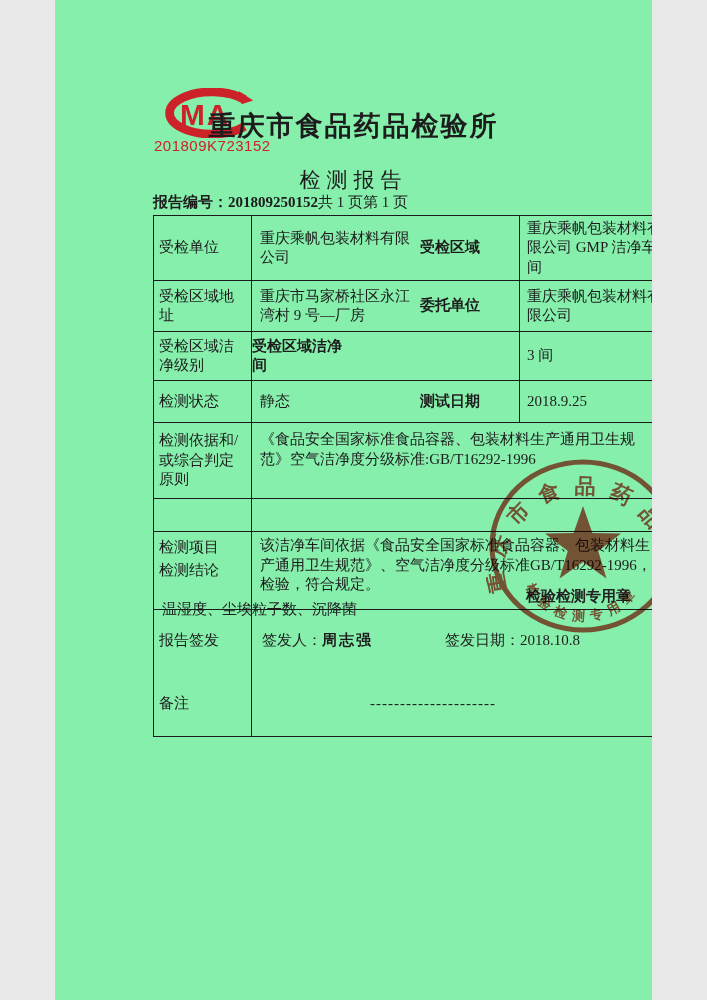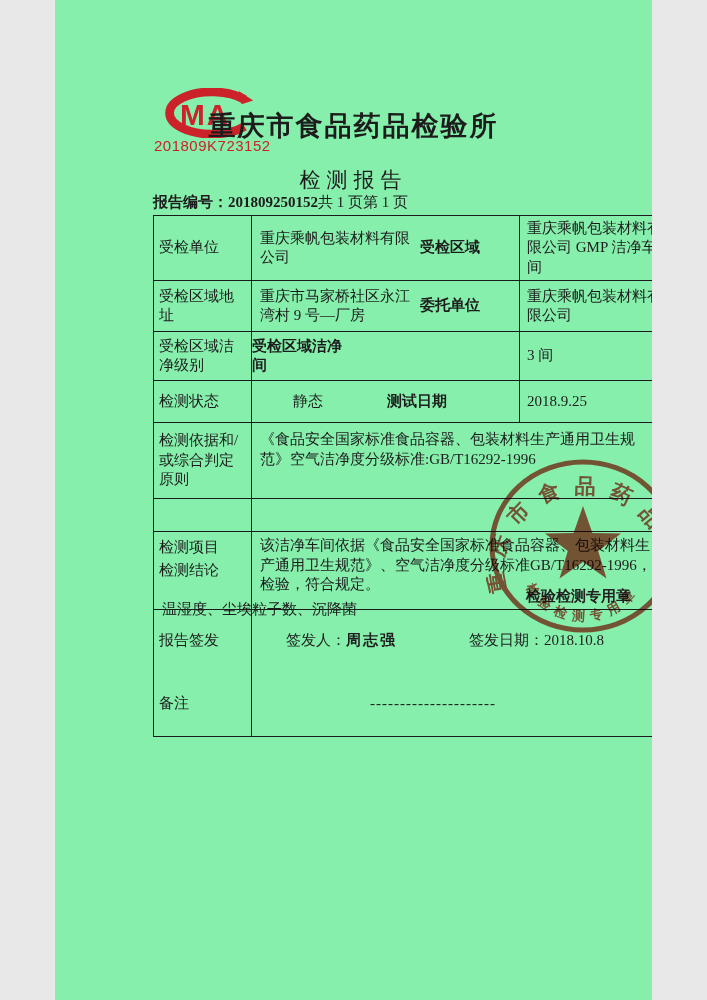--- a/index.html
+++ b/index.html
@@ -29,22 +29,22 @@
   .row.no-top{border-top:none;}
   .c1{width:98px;flex:0 0 98px;border-right:1.6px solid #1a1a1a;box-sizing:border-box;
     padding:3px 3px 3px 5px;display:flex;align-items:center;}
   .c2{flex:1;display:flex;box-sizing:border-box;}
   .v2{flex:1;padding:3px 2px 3px 8px;display:flex;align-items:center;}
   .l2{width:97px;flex:0 0 97px;display:flex;align-items:center;padding-right:2px;font-weight:bold;}
   .c3{width:148px;flex:0 0 148px;border-left:1.6px solid #1a1a1a;box-sizing:border-box;
     padding:3px 4px 3px 7px;display:flex;align-items:center;}
   .cw{flex:1;padding:3px 6px 3px 8px;box-sizing:border-box;position:relative;}
   .cw.vcenter{display:flex;align-items:center;}
-  .r1{height:64px;} .r2{height:51px;} .r3{height:49px;} .r4{height:42px;gap:33px;}
-  .r5{height:76px;} .r6{height:33px;flex-direction:column;} .r7{height:78px;} .r8{height:62px;gap:24px;} .r9{height:65px;}
+  .r1{height:64px;} .r2{height:51px;} .r3{height:49px;} .r4{height:42px;}
+  .r5{height:76px;} .r6{height:33px;flex-direction:column;} .r7{height:78px;} .r8{height:62px;} .r9{height:65px;}
   .r5 .cw{padding-top:7px;}
   .r7 .cw{padding-top:4px;}
   .seal-note{position:absolute;right:36px;top:55px;font-weight:bold;font-size:15px;color:#222;}
   .sign-line{display:flex;align-items:center;width:100%;}
   .signer-part{padding-left:2px;}
   .signature{font-weight:bold;letter-spacing:2px;}
   .date-part{margin-left:72px;}
   .remark-dashes{padding-left:110px;letter-spacing:1px;}
   
   .stamp{position:absolute;left:431px;top:457px;width:194px;height:178px;

